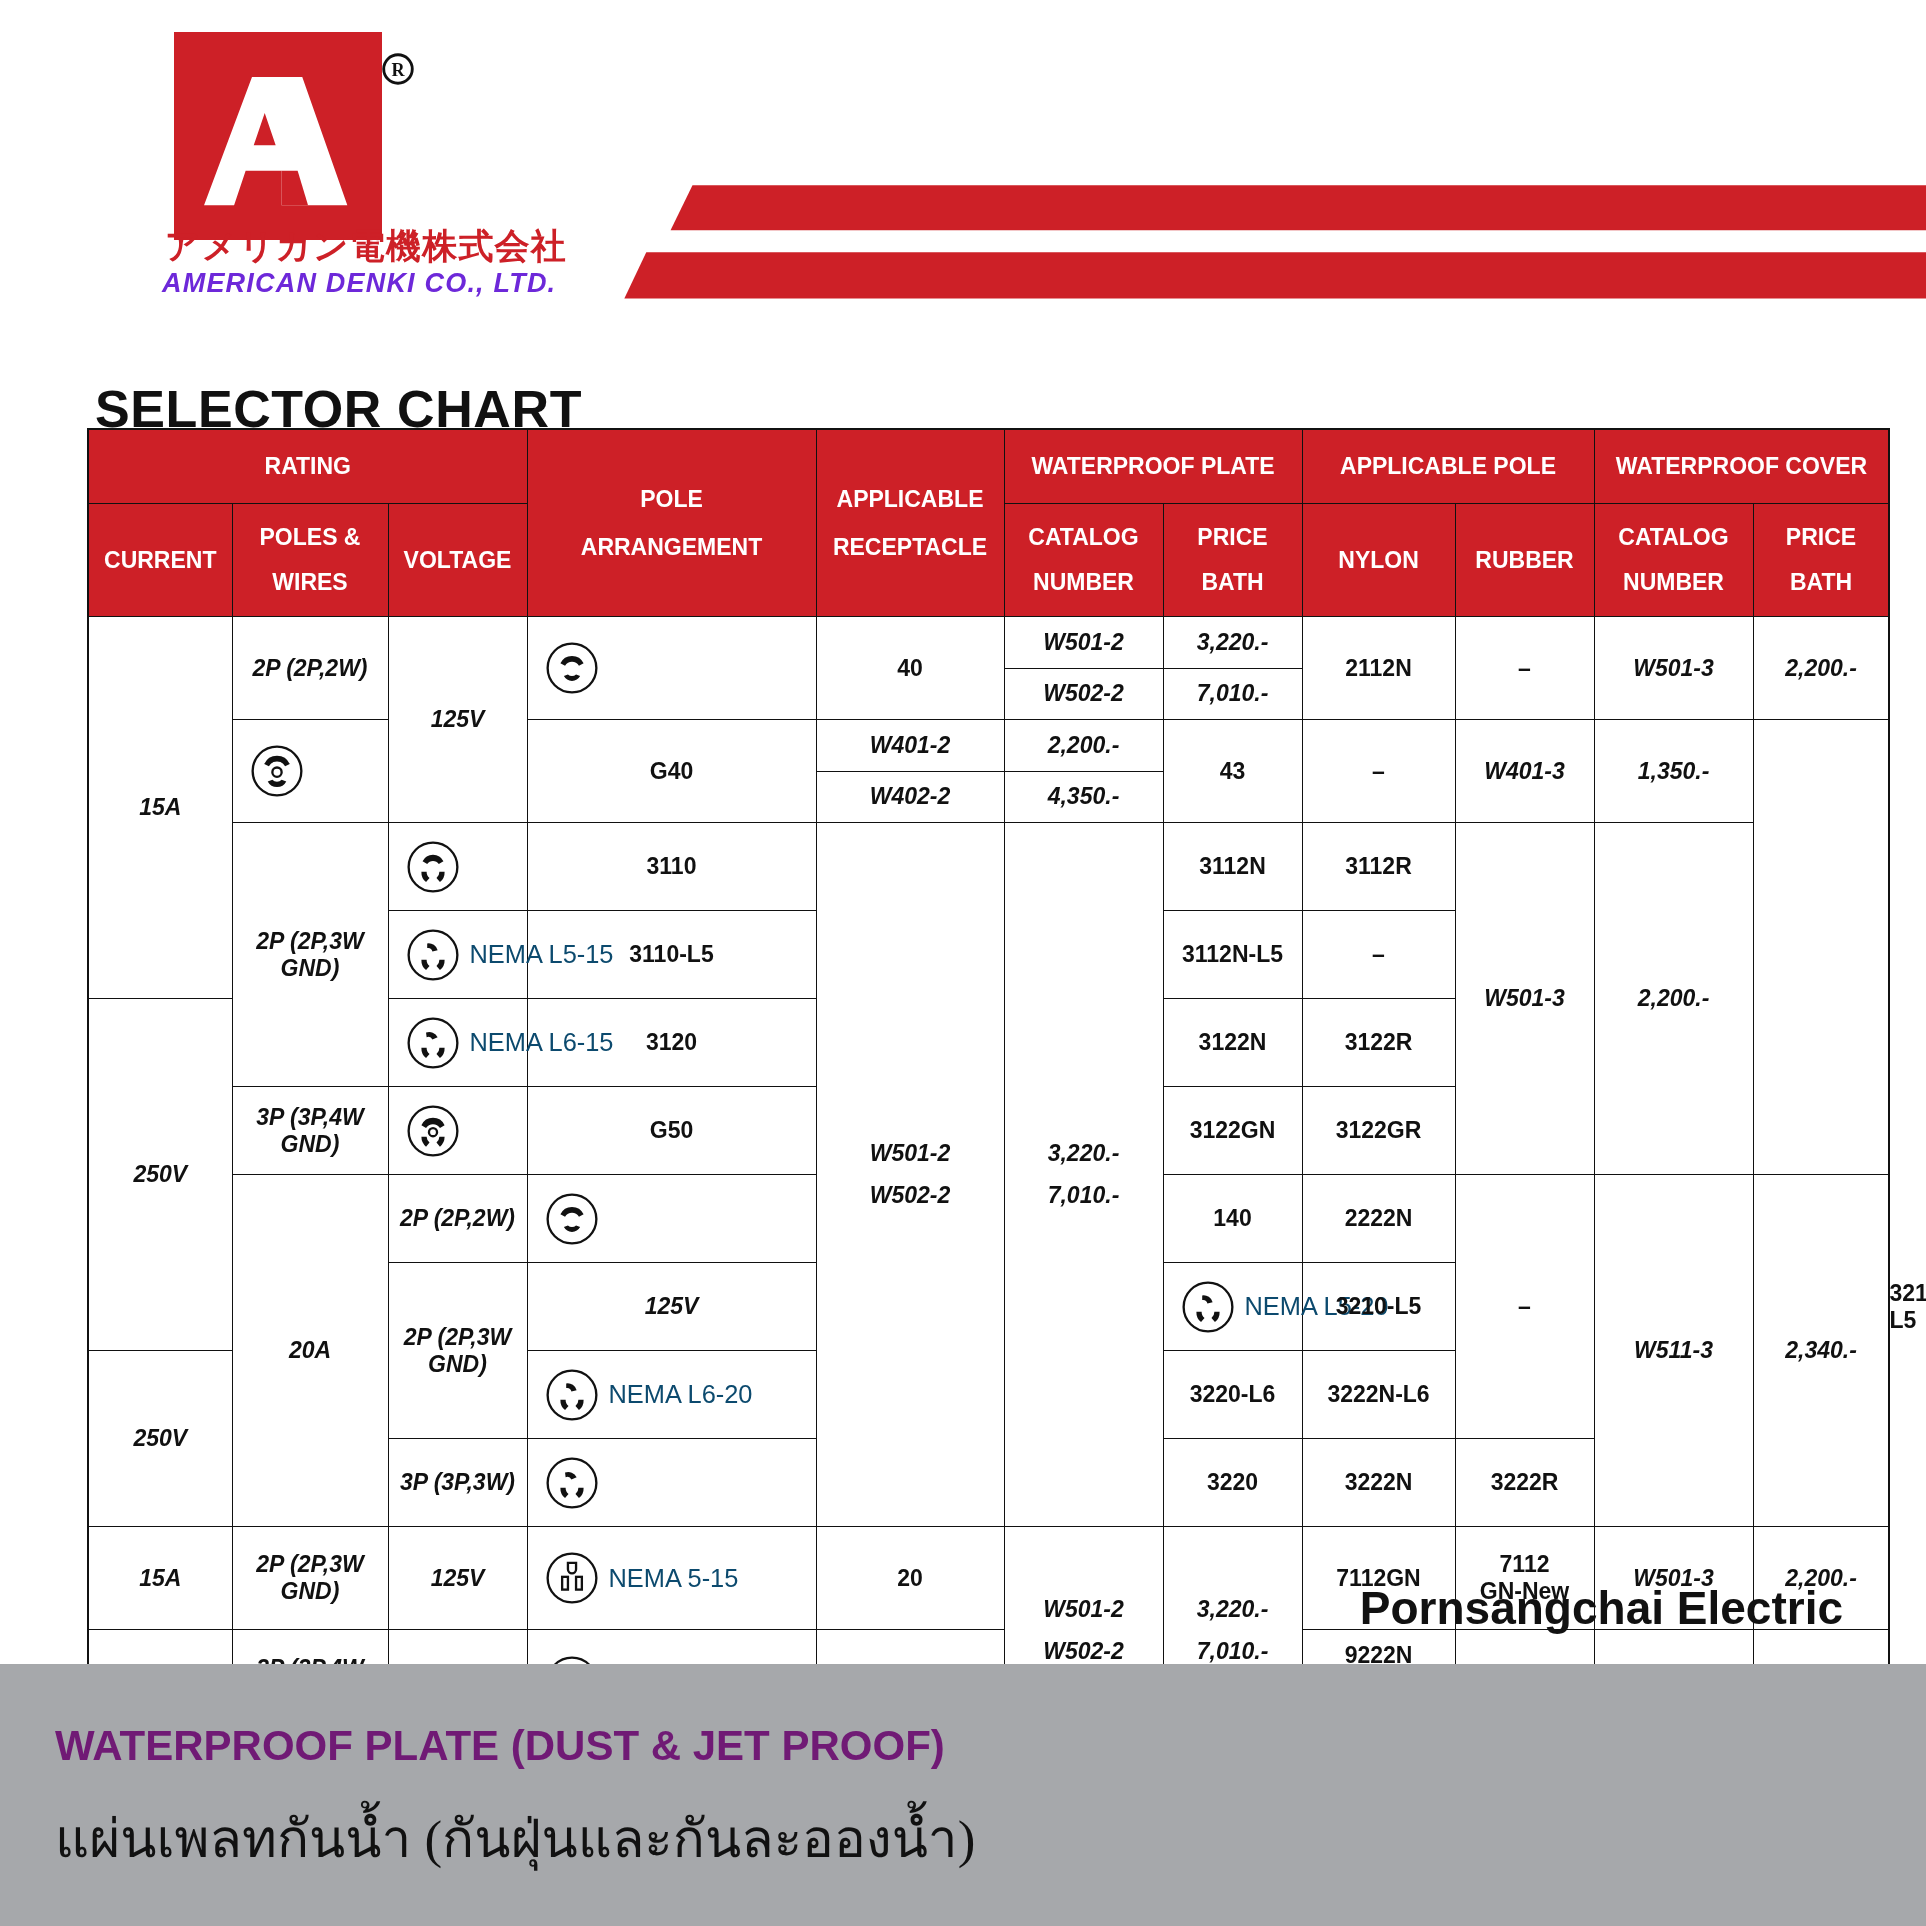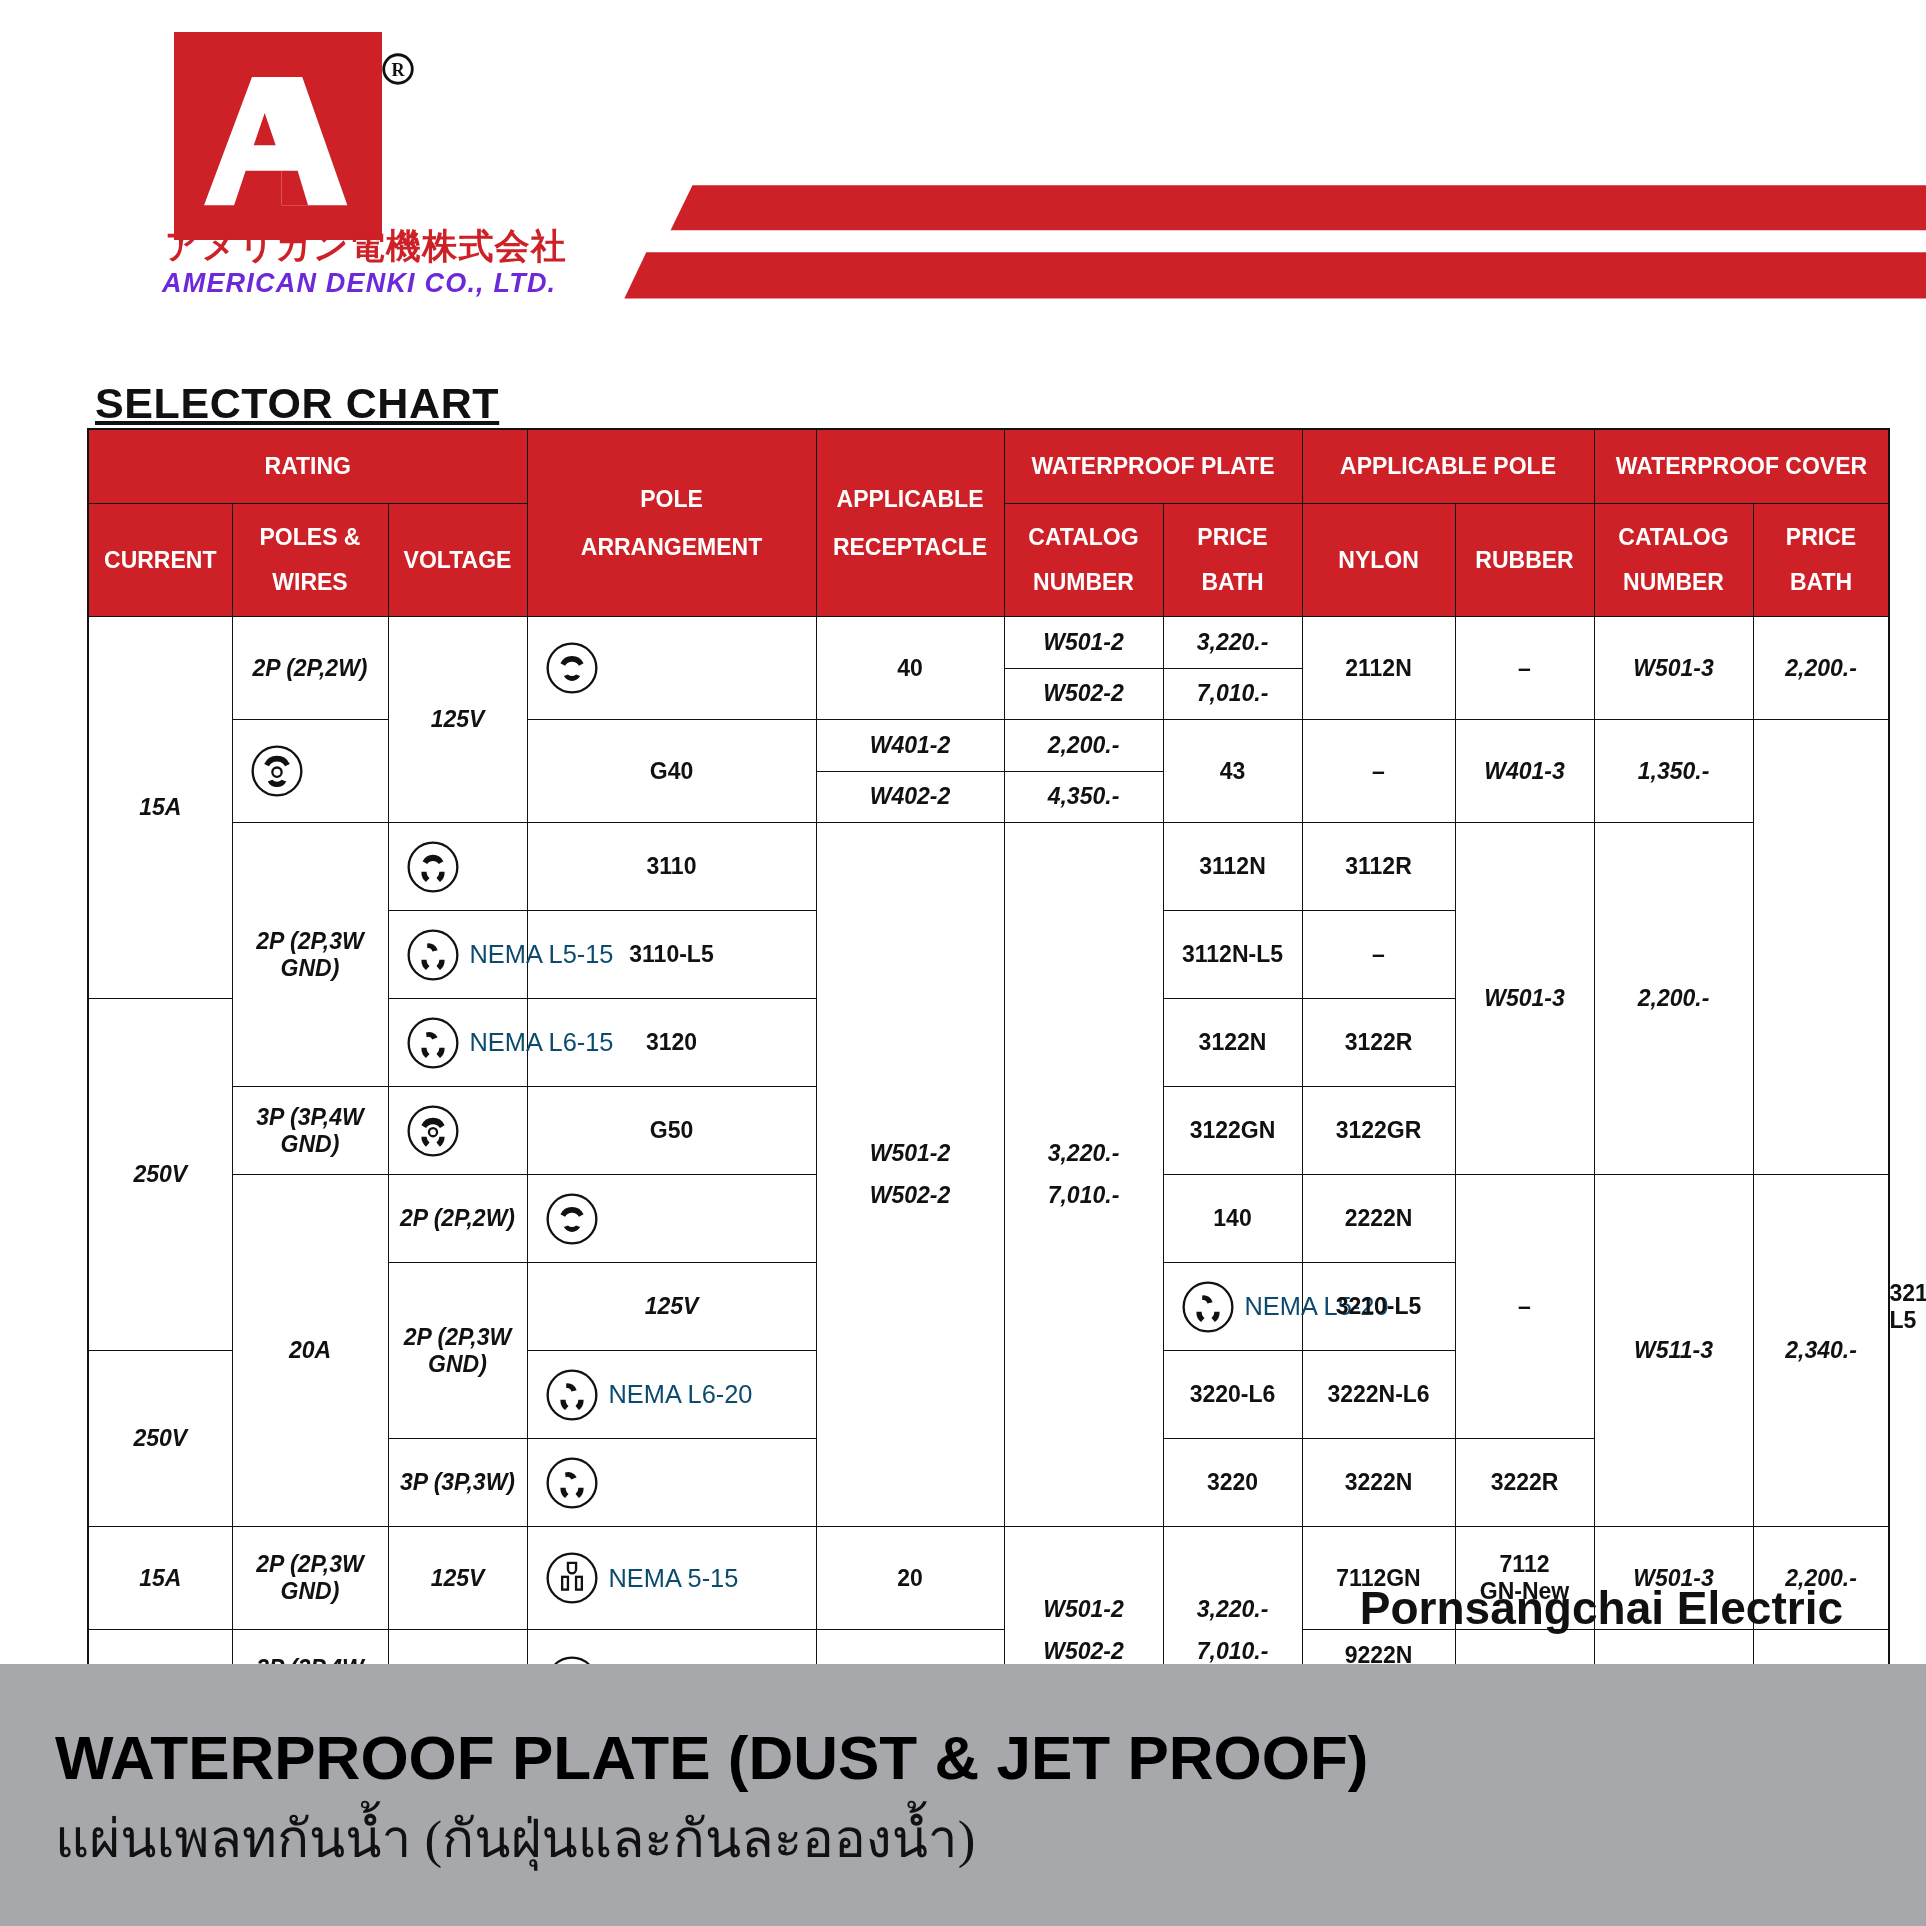--- a/index.html
+++ b/index.html
@@ -23,21 +23,21 @@
   .title-block{position:absolute;left:797px;top:52px;width:1098px;}
   .main-title{
     color:#cd2027;font-weight:bold;font-size:88px;line-height:1;
     letter-spacing:-0.6px;text-align:right;white-space:nowrap;
   }
   .stripe-wrap{position:absolute;left:607px;top:185px;width:1319px;height:116px;}
 
   
   .chart-title{
     position:absolute;left:95px;top:379px;
-    font-size:43px;font-weight:bold;color:#111;letter-spacing:0.6px;text-decoration:underline;
+    font-size:52px;font-weight:bold;color:#111;letter-spacing:0.6px;
   }
 
   
   .tbl-wrap{position:absolute;left:87px;top:428px;width:1765px;}
   table.sel{
     border-collapse:collapse;width:1765px;table-layout:fixed;
     border:2.9px solid #111;
   }
   table.sel th, table.sel td{
     border:1.7px solid #111;
@@ -66,21 +66,21 @@
     text-align:right;font-size:46px;font-weight:bold;color:#111;
   }
 
   
   .footer{
     position:absolute;left:0;top:1664px;width:1926px;height:262px;
     background:#a6a8ab;
   }
   .footer-en{
     position:absolute;left:55px;top:58px;
-    font-size:62px;font-weight:bold;color:#000000;white-space:nowrap;
+    font-size:42px;font-weight:bold;color:#701a75;white-space:nowrap;
   }
   .footer-th{
     position:absolute;left:55px;top:132px;
     font-size:53px;color:#111;white-space:nowrap;
     font-family:Liberation Serif, serif;
   }
 </style>
 </head>
 <body>
 

